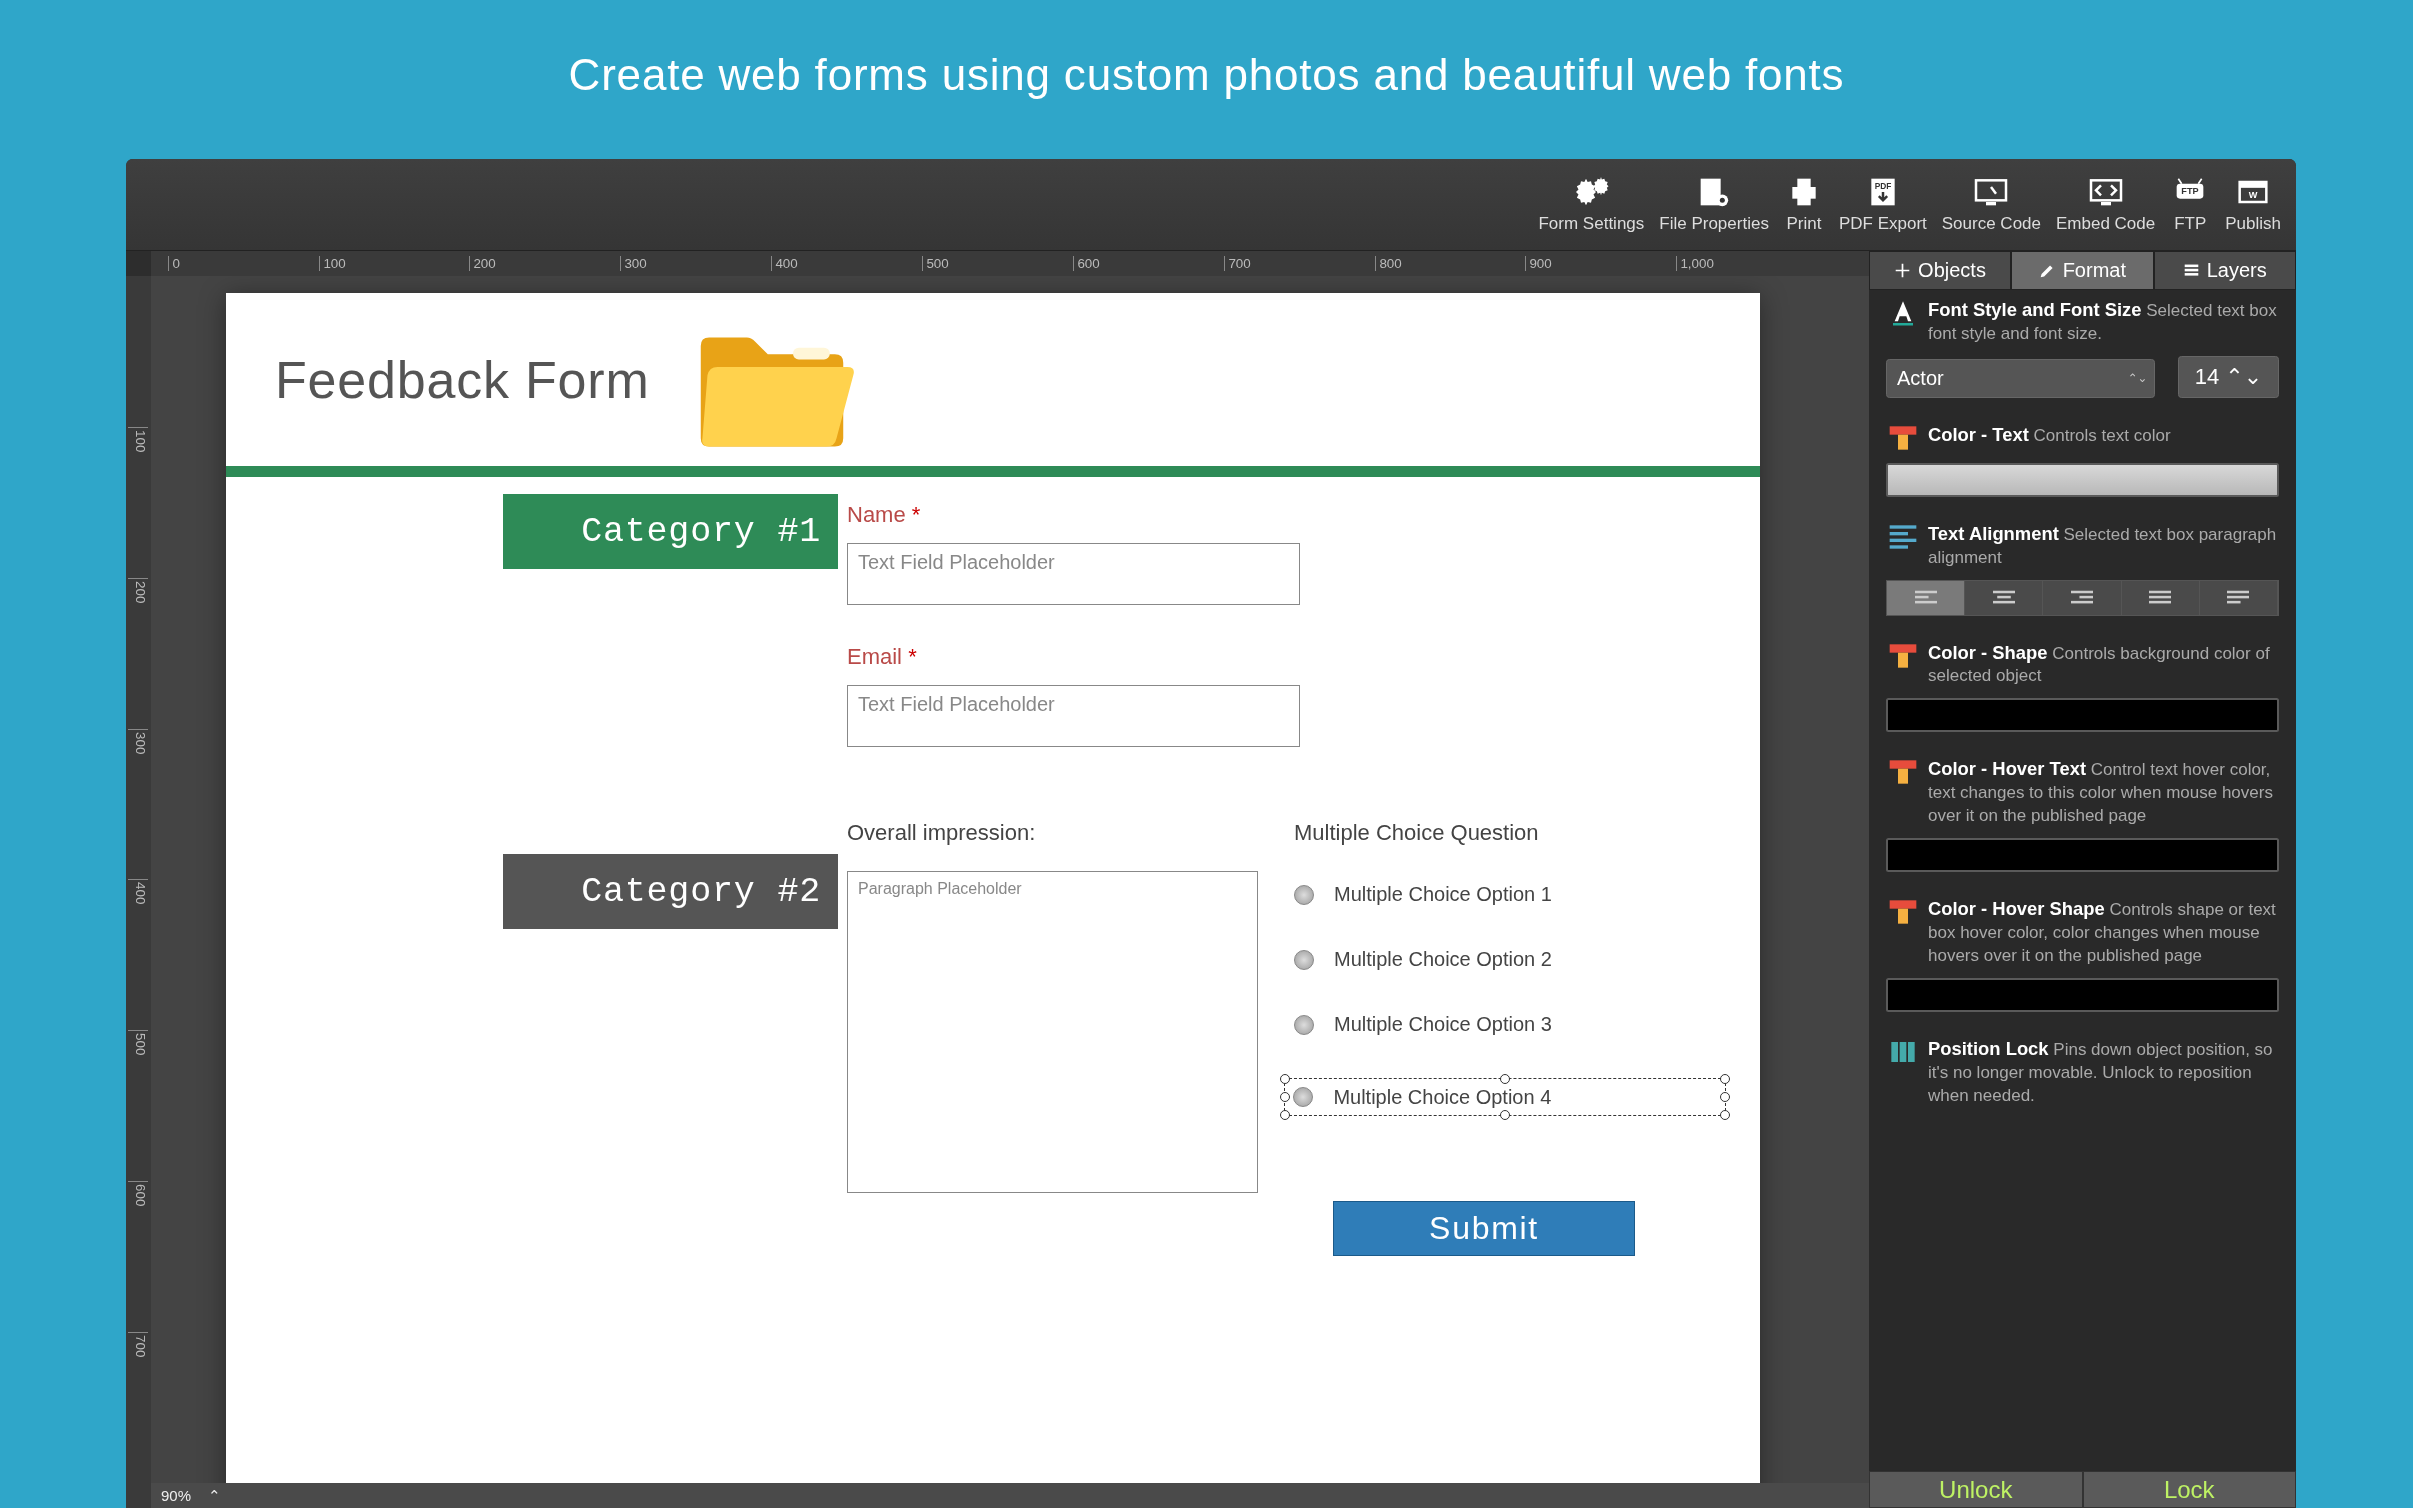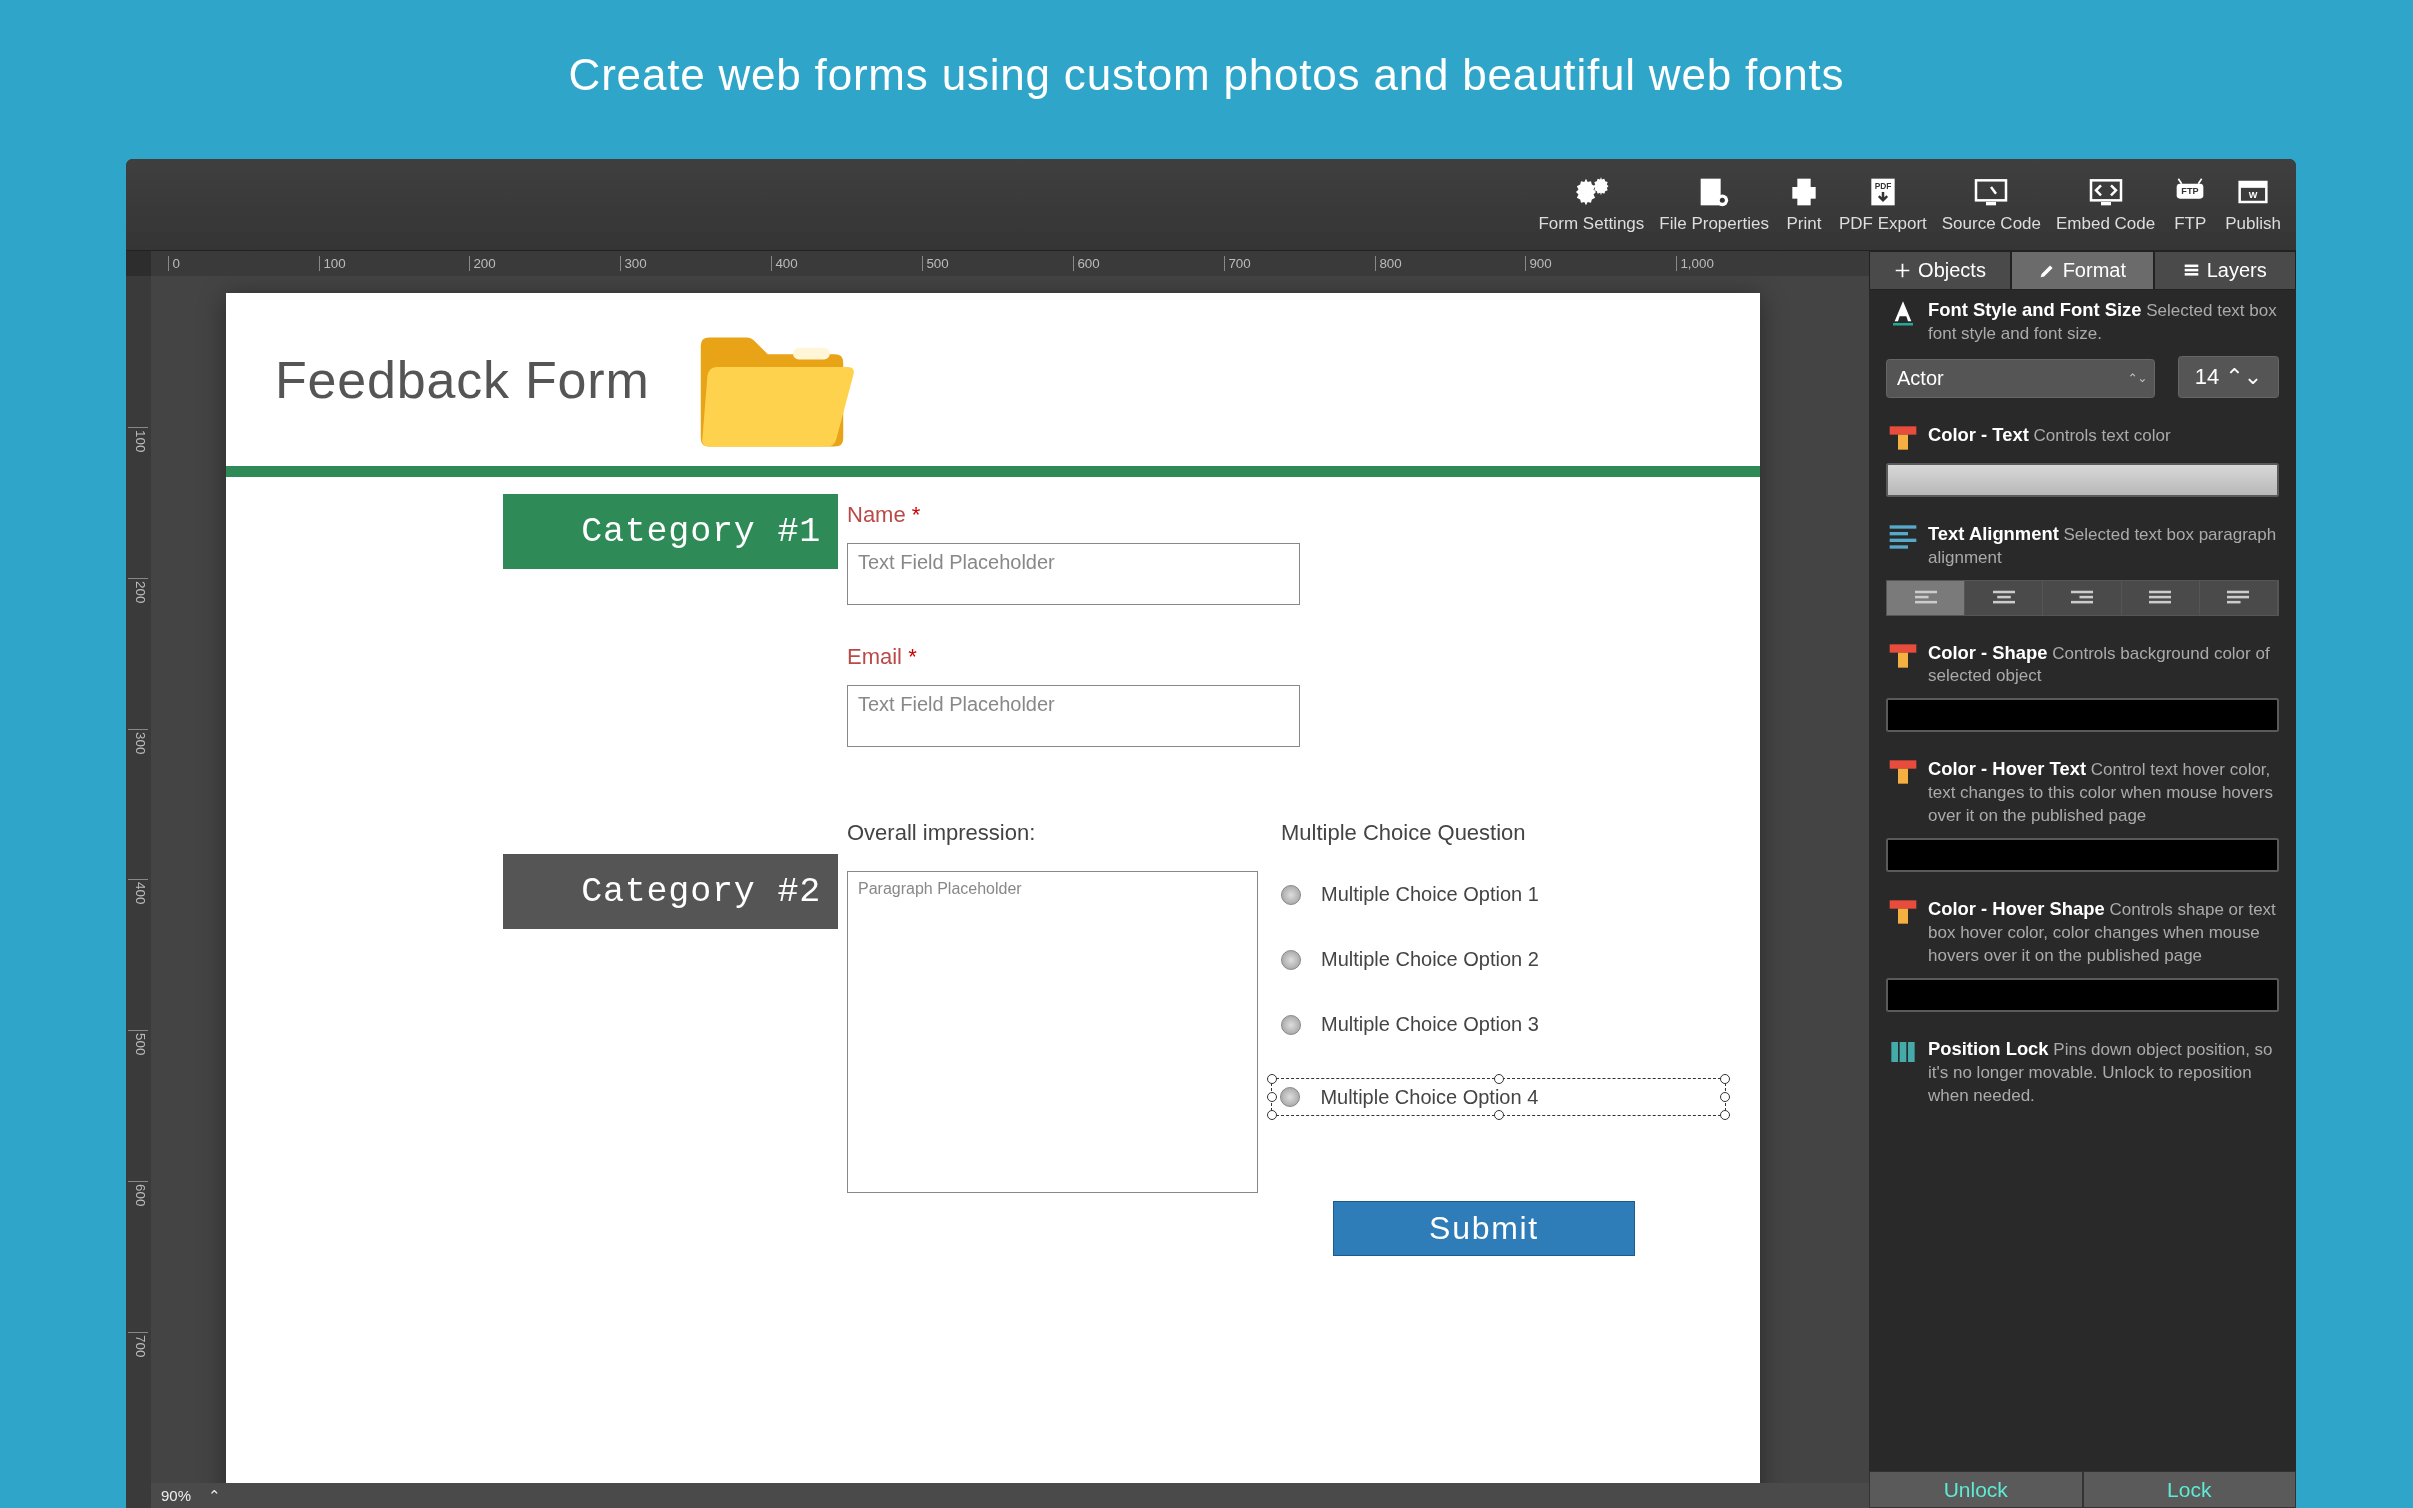--- a/index.html
+++ b/index.html
@@ -152,22 +152,22 @@
 .color-swatch.text {
   background: linear-gradient(#d8d8d8, #b8b8b8);
 }
 .bottom-btns {
   display: flex;
   height: 37px;
 }
 .bottom-btn {
   flex: 1;
   background: #5a5a5a;
-  color: #5eead4;
-  font-size: 21px;
+  color: #bef264;
+  font-size: 24px;
   display: flex;
   align-items: center;
   justify-content: center;
   border: 0.8px solid #333;
   cursor: pointer;
 }
 .canvas-area {
   position: absolute;
   left: 0;
   top: 92px;
@@ -273,21 +273,21 @@
 .text-input {
   width: 453px;
   height: 62px;
   border: 1.7px solid #888;
   padding: 6.7px 10px;
   font-size: 20px;
   color: #888;
   margin-bottom: 39px;
 }
 .plain-label { color: #444; font-size: 22px; margin-bottom: 25px; }
-.row-two { display: flex; gap: 23px; }
+.row-two { display: flex; gap: 36px; }
 .para-box {
   width: 411px;
   height: 322px;
   border: 1.7px solid #888;
   padding: 8.4px 10px;
   font-size: 16px;
   color: #888;
 }
 .mc-col { flex: 1; }
 .mc-title { color: #444; font-size: 22px; margin-bottom: 37px; }

